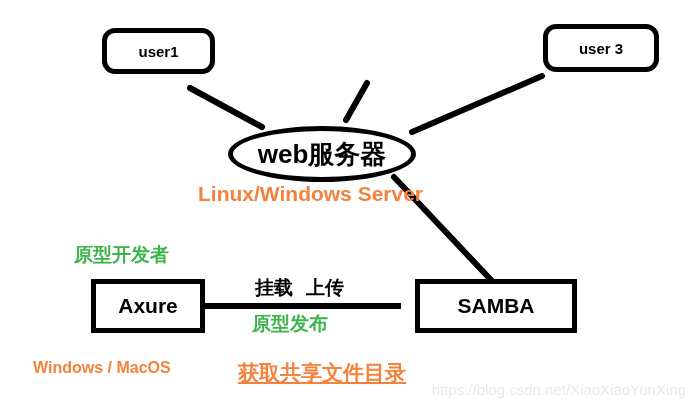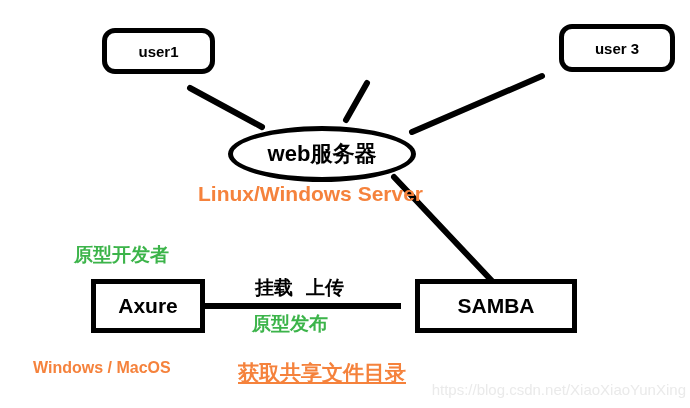--- a/index.html
+++ b/index.html
@@ -24,21 +24,21 @@
     background:#ffffff;
     display:flex;align-items:center;justify-content:center;
     font-weight:bold;color:var(--ink);
   }
   .user-box{width:113px;height:46px;border-radius:13px;font-size:15px;margin-left:7px;}
   .rect-box{font-size:21px;border-radius:0;margin-left:16px;}
   .ellipse{
     position:absolute;left:228px;top:126px;width:188px;height:56px;
     box-sizing:border-box;border:5px solid var(--ink);border-radius:50%;
     background:#ffffff;display:flex;align-items:center;justify-content:center;
-    font-weight:bold;font-size:22px;color:var(--ink);
+    font-weight:bold;font-size:26px;color:var(--ink);
   }
   .lbl{position:absolute;font-weight:bold;white-space:nowrap;}
   .lbl.orange{color:var(--orange);}
   .lbl.green{color:var(--green);}
   .caption-server{left:198px;top:182px;font-size:21px;}
   .caption-developer{left:74px;top:242px;font-size:19px;}
   .caption-mount-upload{left:255px;top:275px;font-size:19px;}
   .caption-mount-upload .gap{display:inline-block;width:13px;}
   .caption-publish{left:252px;top:311px;font-size:19px;}
   .caption-clientos{left:33px;top:359px;font-size:16px;}
@@ -58,21 +58,21 @@
     <line x1="190" y1="88" x2="262" y2="127" stroke="#000" stroke-width="6" stroke-linecap="round"></line>
     <line x1="367" y1="83" x2="346" y2="120" stroke="#000" stroke-width="6" stroke-linecap="round"></line>
     <line x1="542" y1="76" x2="412" y2="132" stroke="#000" stroke-width="6" stroke-linecap="round"></line>
     <line x1="394" y1="177" x2="492" y2="281" stroke="#000" stroke-width="6" stroke-linecap="round"></line>
     <line x1="193" y1="306" x2="401" y2="306" stroke="#000" stroke-width="6" stroke-linecap="butt"></line>
   </svg>
 
   <div class="node user-box" style="left:95px;top:28px;">
     <span>user1</span>
   </div>
-  <div class="node user-box" style="left:552px;top:24px;width:116px;height:48px;">
+  <div class="node user-box" style="left:536px;top:24px;width:116px;height:48px;">
     <span>user 3</span>
   </div>
 
   <div class="ellipse">
     <span>web服务器</span>
   </div>
   <div class="lbl orange caption-server">Linux/Windows Server</div>
 
   <div class="lbl green caption-developer">原型开发者</div>
   <div class="node rect-box" style="left:75px;top:279px;width:114px;height:54px;">

